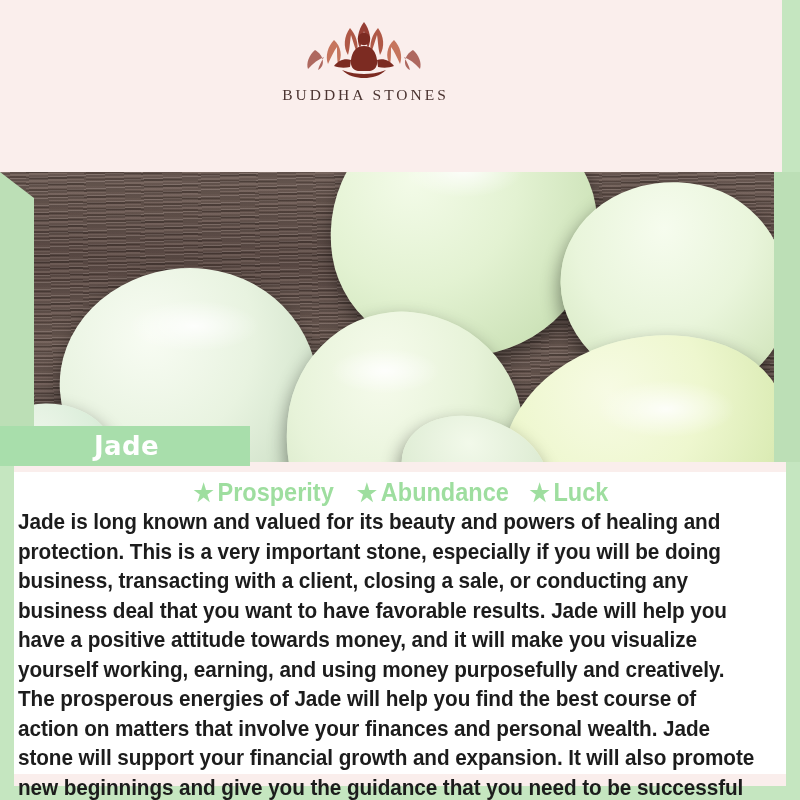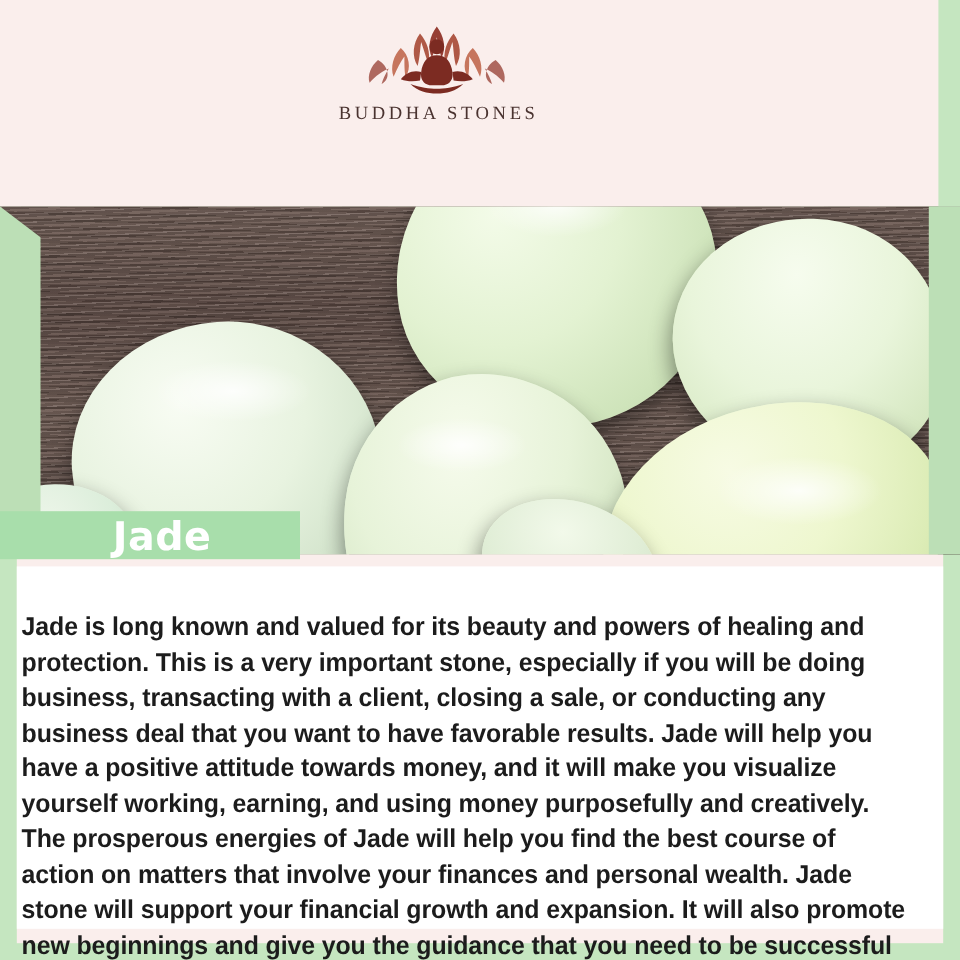--- a/index.html
+++ b/index.html
@@ -186,21 +186,21 @@
     height: 40px;
     background: #a8deab;
     z-index: 7;
     display: flex;
     align-items: center;
   }
   .jade-text {
     margin-left: 94px;
     font-family: "DejaVu Sans", sans-serif;
     font-weight: bold;
-    font-size: 33px;
+    font-size: 26px;
     color: #ffffff;
     letter-spacing: 0.4px;
   }
 
   
   .body-card {
     position: absolute;
     left: 14px;
     top: 462px;
     width: 772px;
@@ -306,16 +306,19 @@
   </div>
 
 
   <div class="jade-band">
     <span class="jade-text">Jade</span>
   </div>
 
   <div class="body-card"></div>
   <div class="body-inner"></div>
 
+  <div class="benefits">
+    <span class="benefit"><span class="star">★</span><span>Prosperity</span></span><span class="benefit"><span class="star">★</span><span>Abundance</span></span><span class="benefit"><span class="star">★</span><span>Luck</span></span>
+  </div>
 
   <div class="paragraph">Jade is long known and valued for its beauty and powers of healing and protection. This is a very important stone, especially if you will be doing business, transacting with a client, closing a sale, or conducting any business deal that you want to have favorable results. Jade will help you have a positive attitude towards money, and it will make you visualize yourself working, earning, and using money purposefully and creatively. The prosperous energies of Jade will help you find the best course of action on matters that involve your finances and personal wealth. Jade stone will support your financial growth and expansion. It will also promote new beginnings and give you the guidance that you need to be successful and wealthy!</div>
 
 </div>
 
 </body></html>

